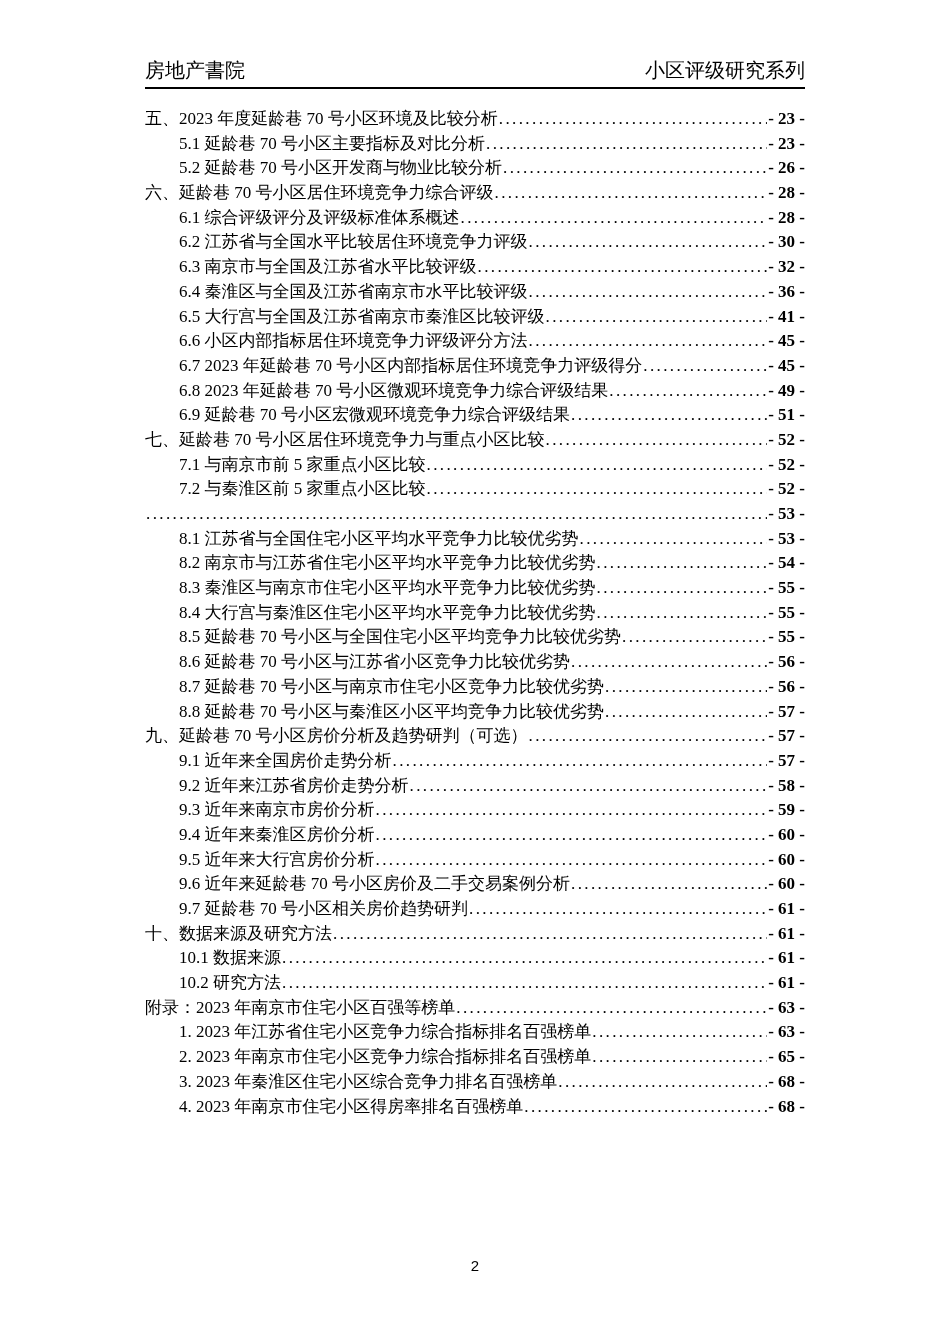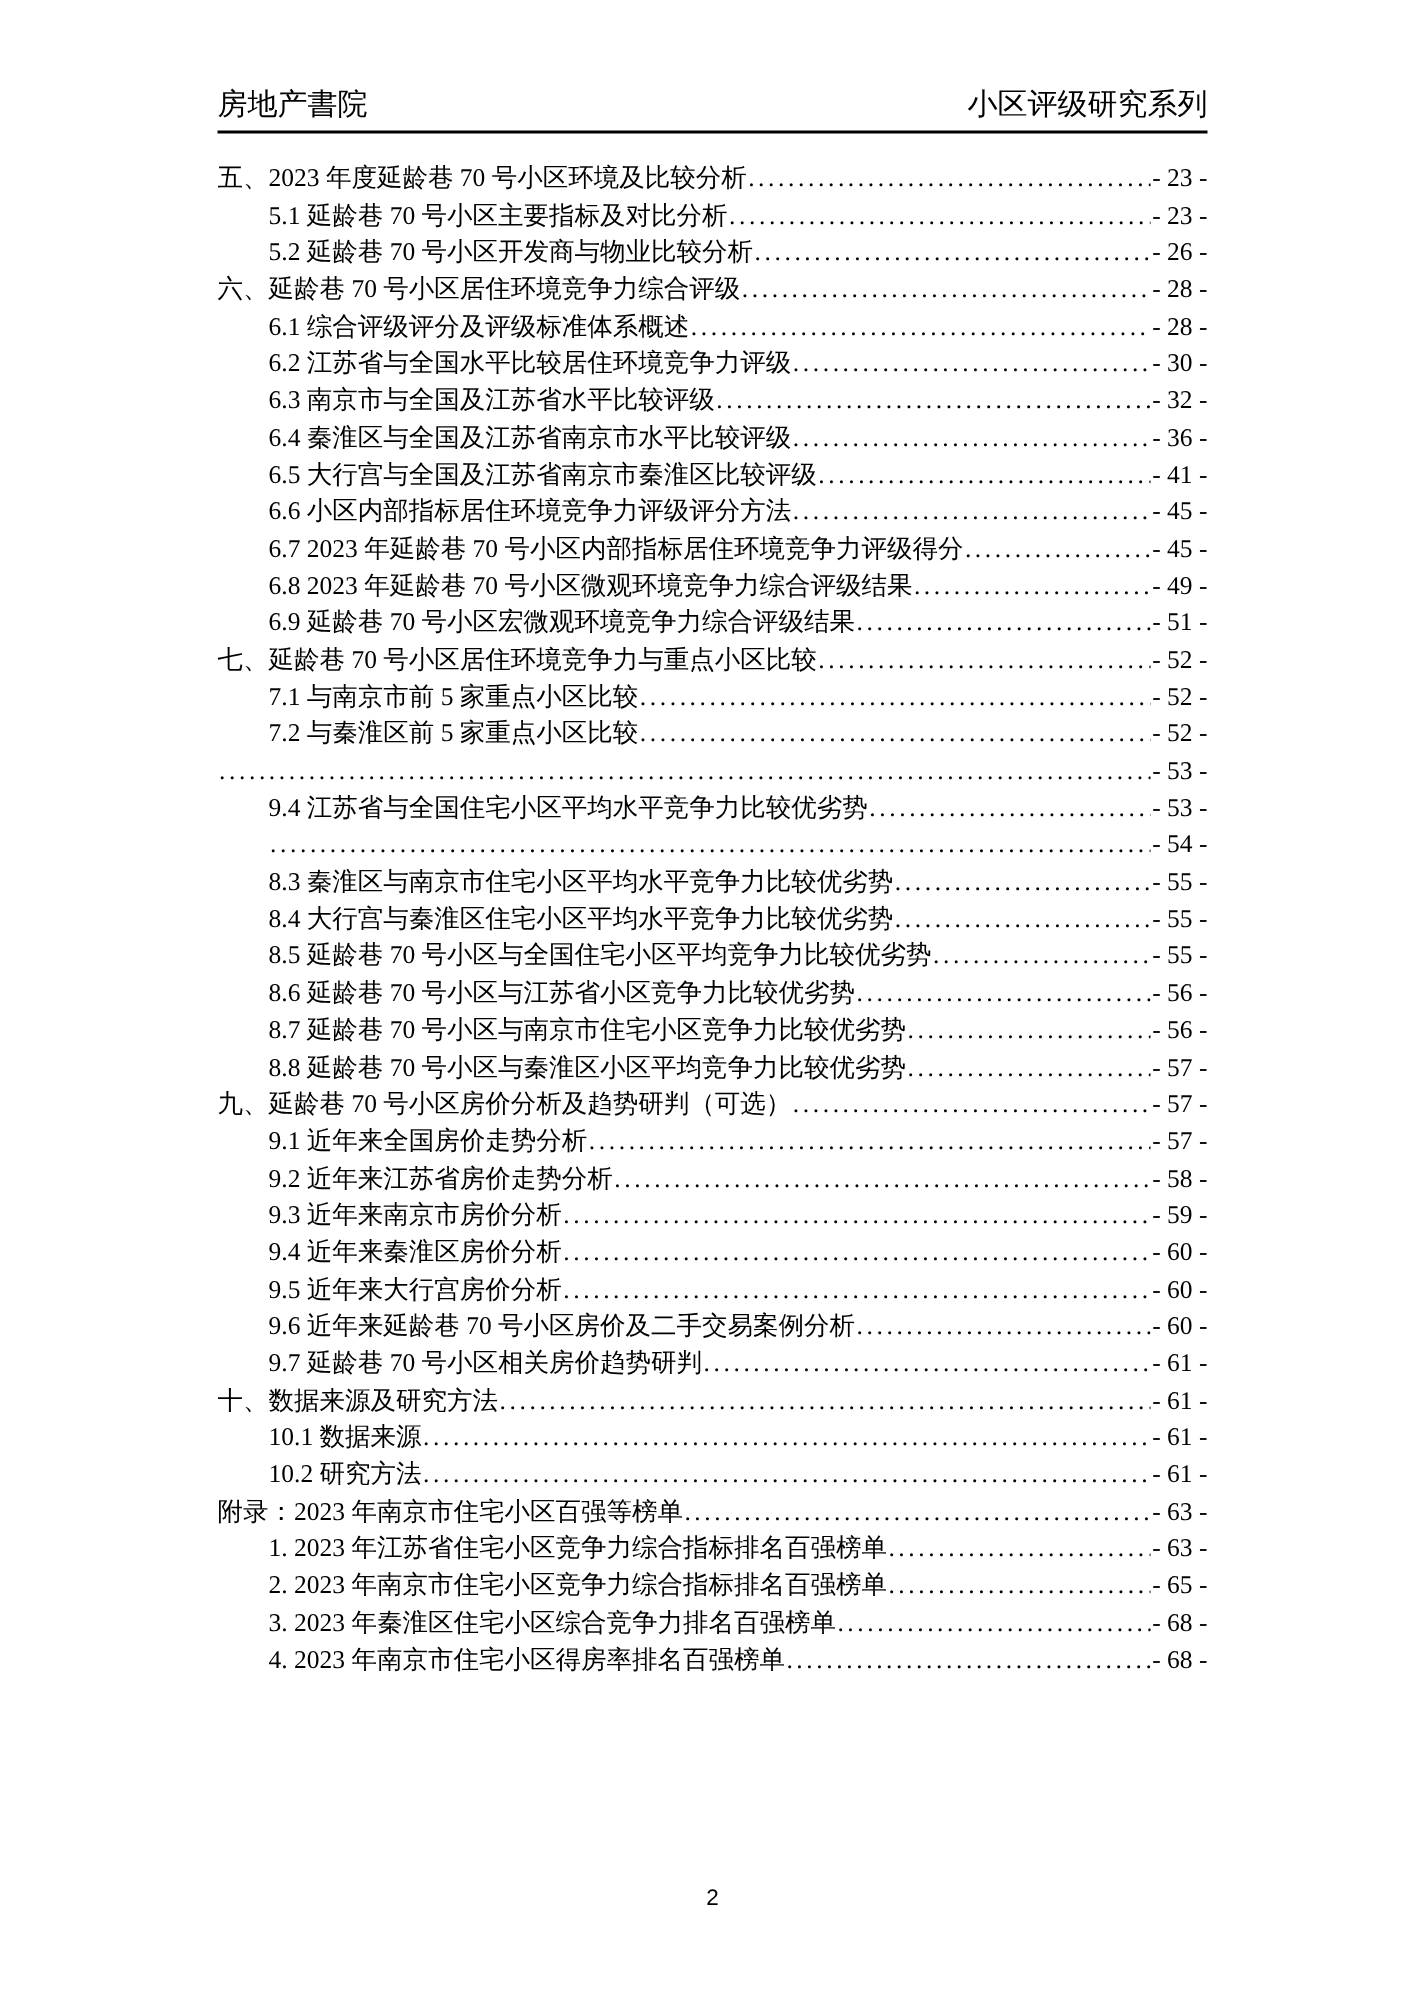--- a/index.html
+++ b/index.html
@@ -58,21 +58,21 @@
   .toc-dots {
     flex: 1 1 auto;
     overflow: hidden;
     min-width: 12px;
     margin: 0 1px;
   }
   .toc-dots::after {
     content: "...................................................................................................................................................................";
     letter-spacing: 2.4px;
   }
-  .toc-page { flex: 0 0 auto; }
+  .toc-page { flex: 0 0 auto; font-weight: bold; }
   
   .page-footer {
     position: absolute;
     left: 0;
     right: 0;
     top: 1257px;
     text-align: center;
     font-family: "Liberation Sans", "DejaVu Sans", sans-serif;
     font-size: 15px;
   }
@@ -168,25 +168,26 @@
       <div class="toc-row level-1">
         <span class="toc-label">7.2 与秦淮区前 5 家重点小区比较</span>
         <span class="toc-dots"></span>
         <span class="toc-page">- 52 -</span>
       </div>
       <div class="toc-row level-0">
         <span class="toc-dots"></span>
         <span class="toc-page">- 53 -</span>
       </div>
       <div class="toc-row level-1">
-        <span class="toc-label">9.4 江苏省与全国住宅小区平均水平竞争力比较优劣势</span>
+        <span class="toc-label">8.1 江苏省与全国住宅小区平均水平竞争力比较优劣势</span>
         <span class="toc-dots"></span>
         <span class="toc-page">- 53 -</span>
       </div>
       <div class="toc-row level-1">
+        <span class="toc-label">8.2 南京市与江苏省住宅小区平均水平竞争力比较优劣势</span>
         <span class="toc-dots"></span>
         <span class="toc-page">- 54 -</span>
       </div>
       <div class="toc-row level-1">
         <span class="toc-label">8.3 秦淮区与南京市住宅小区平均水平竞争力比较优劣势</span>
         <span class="toc-dots"></span>
         <span class="toc-page">- 55 -</span>
       </div>
       <div class="toc-row level-1">
         <span class="toc-label">8.4 大行宫与秦淮区住宅小区平均水平竞争力比较优劣势</span>

